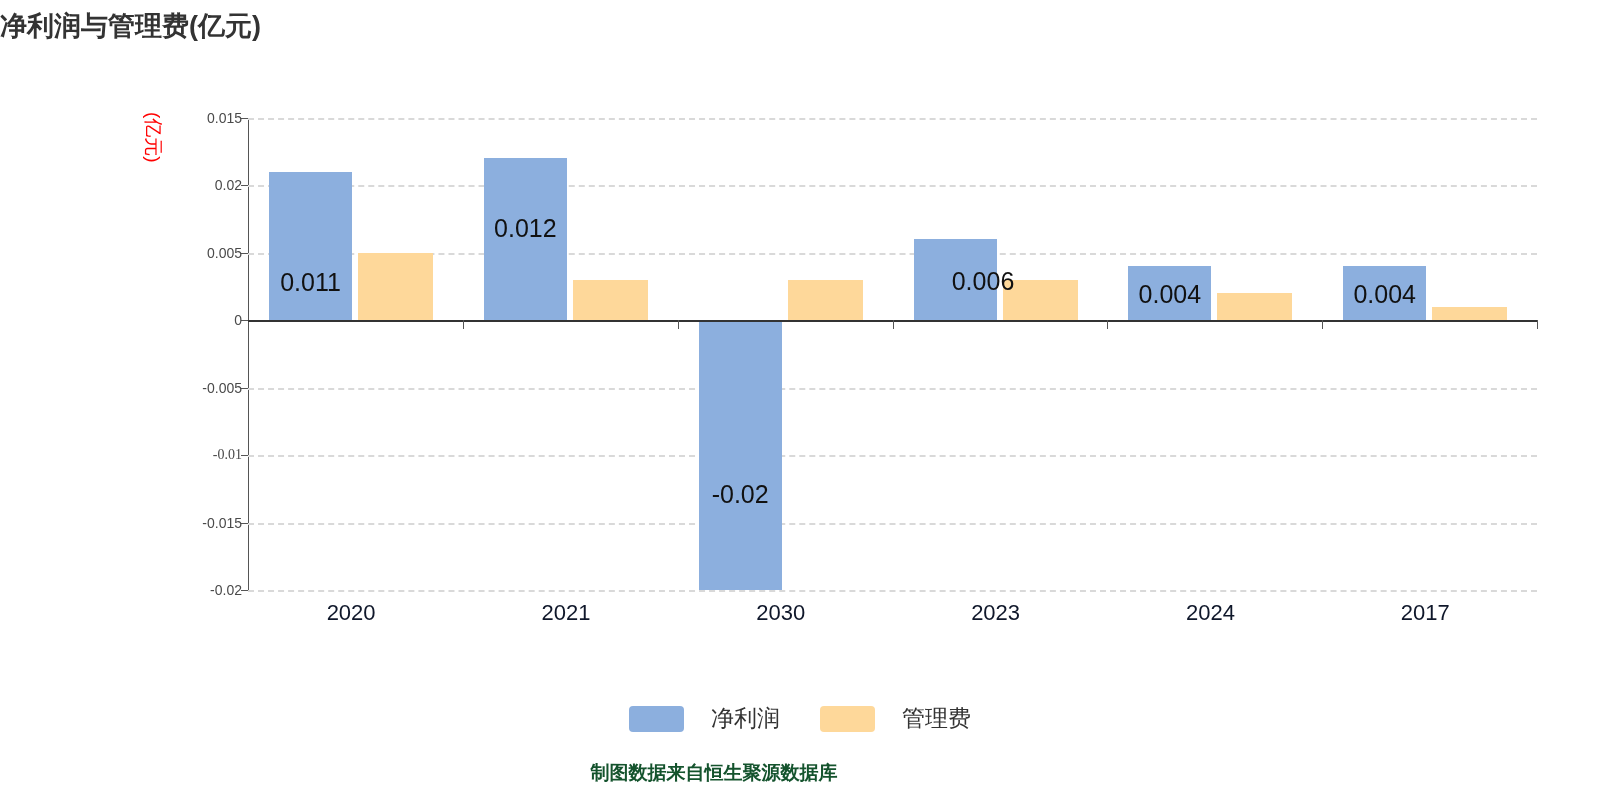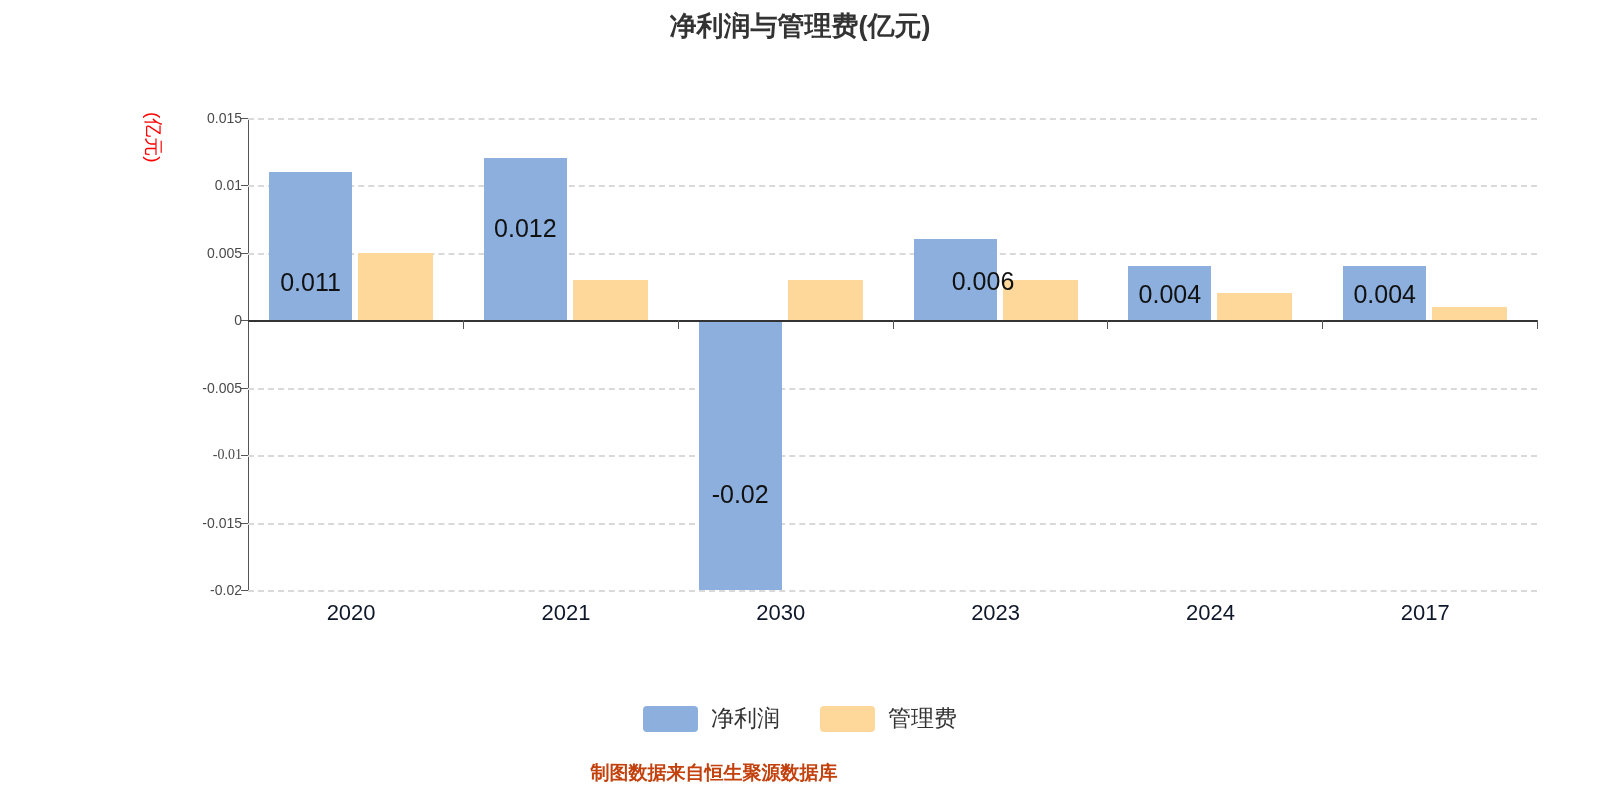--- a/index.html
+++ b/index.html
@@ -14,21 +14,20 @@
     overflow: hidden;
     position: relative;
   }
 
   
   .chart-title {
     position: absolute;
     top: 8px;
     left: 0;
     width: 1600px;
-    text-align: center;
     font-size: 27px;
     font-weight: bold;
     color: #333333;
     letter-spacing: 0px;
   }
 
   
   .plot-area {
     position: absolute;
     left: 248px;
@@ -132,21 +131,21 @@
     top: 703px;
     width: 1600px;
     display: flex;
     justify-content: center;
     align-items: center;
     gap: 40px;
   }
   .legend-item {
     display: flex;
     align-items: center;
-    gap: 13px;
+    gap: 27px;
   }
   .legend-swatch {
     width: 55px;
     height: 26px;
     border-radius: 4px;
   }
   .legend-swatch.series-net   { background: #8cafde; }
   .legend-swatch.series-admin { background: #fed89a; }
   .legend-label {
     font-size: 23px;
@@ -156,21 +155,21 @@
 
   
   .footer-note {
     position: absolute;
     left: 0;
     top: 760px;
     width: 1428px;
     text-align: center;
     font-size: 19px;
     font-weight: bold;
-    color: #c2410c;
+    color: #14532d;
     white-space: nowrap;
   }
 </style>
 </head>
 <body>
 
 <div class="chart-title">净利润与管理费(亿元)</div>
 
 <div class="yaxis-unit">(亿元)</div>
 
@@ -217,21 +216,21 @@
       <div class="bar-label" style="left: 707px; top: 163.447px; margin-left: 28px;">0.006</div>
       <div class="bar-label" style="left: 921.833px; top: 176.393px;">0.004</div>
       <div class="bar-label" style="left: 1136.67px; top: 176.393px;">0.004</div>
     </div>
 </div>
 
 <div class="axis-zero"></div>
 
 <div id="yticklabels">
     <div class="ytick-label" style="top: 118px;">0.015</div>
-    <div class="ytick-label" style="top: 185.429px;">0.01</div>
+    <div class="ytick-label" style="top: 185.429px;">0.02</div>
     <div class="ytick-label" style="top: 252.857px;">0.005</div>
     <div class="ytick-label" style="top: 320.286px;">0</div>
     <div class="ytick-label" style="top: 387.714px;">-0.005</div>
     <div class="ytick-label" style="top: 455.143px; font-family: Liberation Serif, serif;">-0.01</div>
     <div class="ytick-label" style="top: 522.571px;">-0.015</div>
     <div class="ytick-label" style="top: 590px;">-0.02</div>
   </div>
 <div id="xticks">
     <div class="xtick" style="left: 462.833px;"></div>
     <div class="xtick" style="left: 677.667px;"></div>

